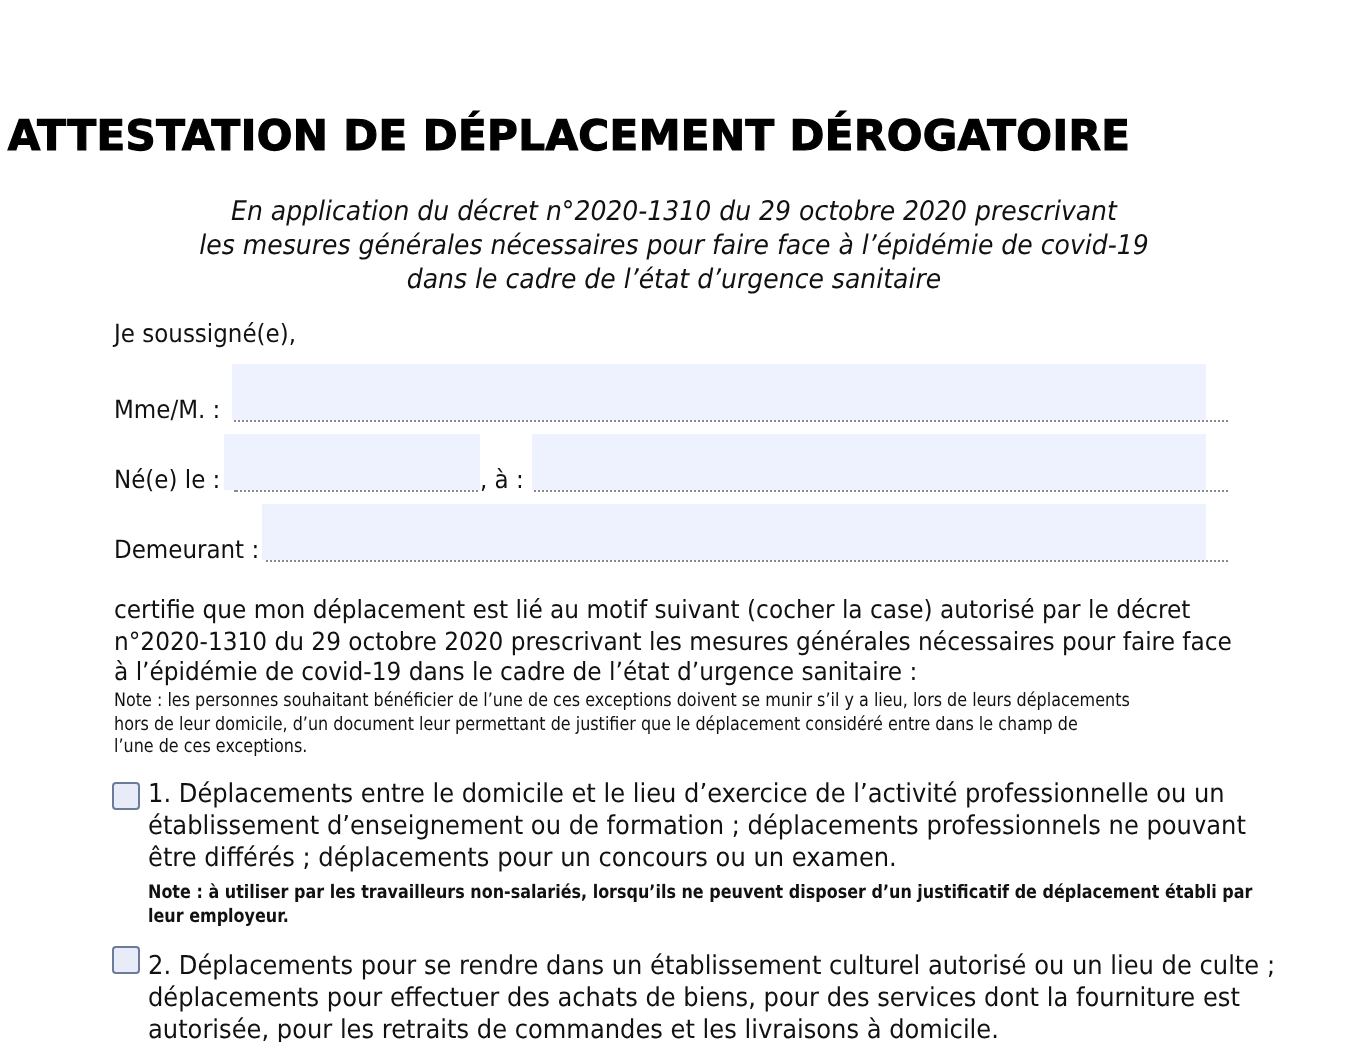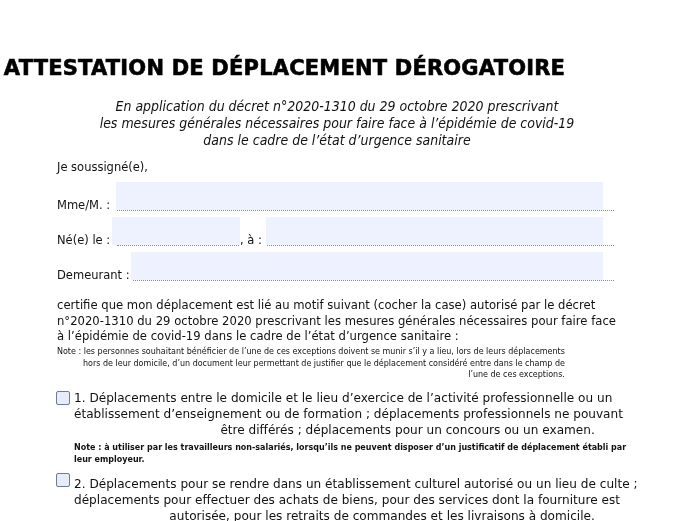--- a/index.html
+++ b/index.html
@@ -100,21 +100,20 @@
       border-radius: 2px;
       cursor: pointer;
     }
     .reason {
       position: absolute;
       left: 74px;
       width: 560px;
       font-size: 13px;
       line-height: 16px;
       color: #111;
-      text-align: right;
     }
     .reason div {
       white-space: nowrap;
       transform: scaleX(0.93);
       transform-origin: left center;
     }
   </style>
 </head>
 <body>
 
@@ -142,21 +141,21 @@
 <div class="label" style="left:57px; top:267px;">Demeurant :</div>
 <input class="field" style="left: 131px; top: 252px; width: 472px; height: 28px;" type="text" value="">
 <div class="dots" style="left:133px; top:280px; width:481px;"></div>
 
 <div class="para" style="top:297px;">
   <div>certifie que mon déplacement est lié au motif suivant (cocher la case) autorisé par le décret</div>
   <div>n°2020-1310 du 29 octobre 2020 prescrivant les mesures générales nécessaires pour faire face</div>
   <div>à l’épidémie de covid-19 dans le cadre de l’état d’urgence sanitaire :</div>
 </div>
 
-<div class="note" style="left:57px; top:345px;text-align:right;">
+<div class="note" style="left:57px; top:345px;">
   <div>Note : les personnes souhaitant bénéficier de l’une de ces exceptions doivent se munir s’il y a lieu, lors de leurs déplacements</div>
   <div>hors de leur domicile, d’un document leur permettant de justifier que le déplacement considéré entre dans le champ de</div>
   <div>l’une de ces exceptions.</div>
 </div>
 
 <div class="checkbox" style="left:56px; top:391px;"></div>
 <div class="reason" style="top:390px;">
   <div>1. Déplacements entre le domicile et le lieu d’exercice de l’activité professionnelle ou un</div>
   <div>établissement d’enseignement ou de formation ; déplacements professionnels ne pouvant</div>
   <div>être différés ; déplacements pour un concours ou un examen.</div>

